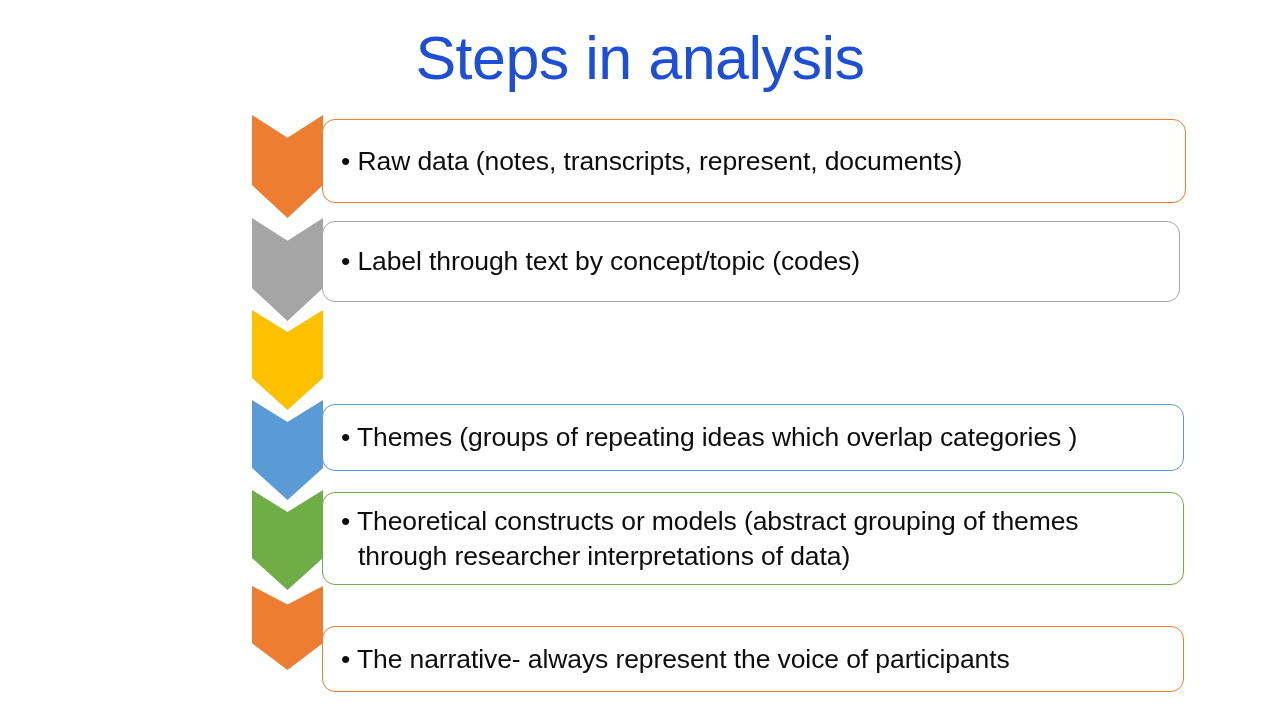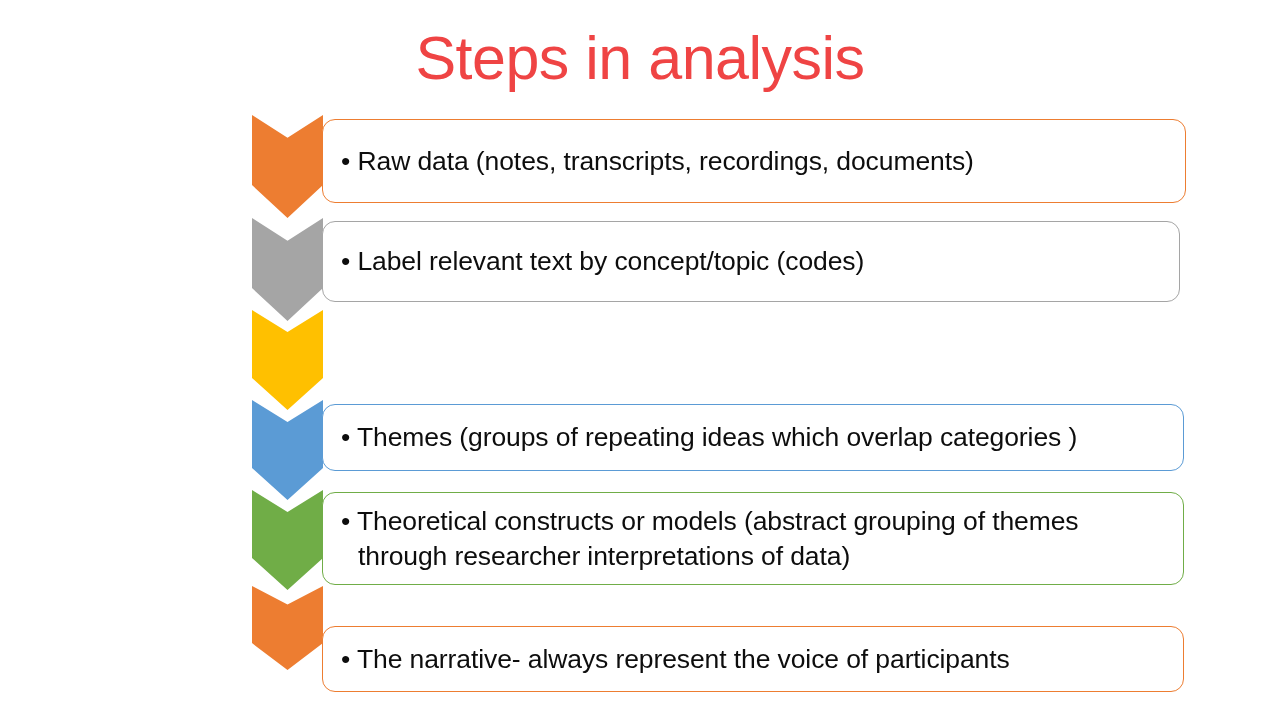--- a/index.html
+++ b/index.html
@@ -27,21 +27,21 @@
   #slide-title {
     position: absolute;
     left: 0;
     top: 22px;
     width: 1280px;
     text-align: center;
     font-size: 61px;
     line-height: 72px;
     font-weight: 400;
     letter-spacing: -0.5px;
-    color: #ef4444;
+    color: #1d4ed8;
     white-space: nowrap;
   }
 
   #diagram {
     position: absolute;
     left: 0;
     top: 0;
     width: 1280px;
     height: 720px;
   }
@@ -113,24 +113,24 @@
         <svg viewBox="0 0 100 100" preserveAspectRatio="none">
           <path d="M0,0 L50,22 L100,0 L100,68 L50,100 L0,68 Z" fill="#70AD47"></path>
         </svg>
       </div>
       <div class="chevron" style="top: 586px; height: 84px;">
         <svg viewBox="0 0 100 100" preserveAspectRatio="none">
           <path d="M0,0 L50,22 L100,0 L100,68 L50,100 L0,68 Z" fill="#ED7D31"></path>
         </svg>
       </div>
       <div class="step-box" style="left: 322px; top: 119px; width: 864px; height: 84px; border-color: rgb(237, 125, 49);">
-        <div class="step-text"><span class="bullet-dot">• </span><span>Raw data (notes, transcripts, recordings, documents)</span></div>
+        <div class="step-text"><span class="bullet-dot">• </span><span>Raw data (notes, transcripts, represent, documents)</span></div>
       </div>
       <div class="step-box" style="left: 322px; top: 221px; width: 858px; height: 81px; border-color: rgb(165, 165, 165);">
-        <div class="step-text"><span class="bullet-dot">• </span><span>Label relevant text by concept/topic (codes)</span></div>
+        <div class="step-text"><span class="bullet-dot">• </span><span>Label through text by concept/topic (codes)</span></div>
       </div>
       <div class="step-box" style="left: 322px; top: 404px; width: 862px; height: 67px; border-color: rgb(91, 155, 213);">
         <div class="step-text"><span class="bullet-dot">• </span><span>Themes (groups of repeating ideas which overlap categories )</span></div>
       </div>
       <div class="step-box" style="left: 322px; top: 492px; width: 862px; height: 93px; border-color: rgb(112, 173, 71);">
         <div class="step-text"><span class="bullet-dot">• </span><span>Theoretical constructs or models (abstract grouping of themes through researcher interpretations of data)</span></div>
       </div>
       <div class="step-box" style="left: 322px; top: 626px; width: 862px; height: 66px; border-color: rgb(237, 125, 49);">
         <div class="step-text"><span class="bullet-dot">• </span><span>The narrative- always represent the voice of participants</span></div>
       </div>

